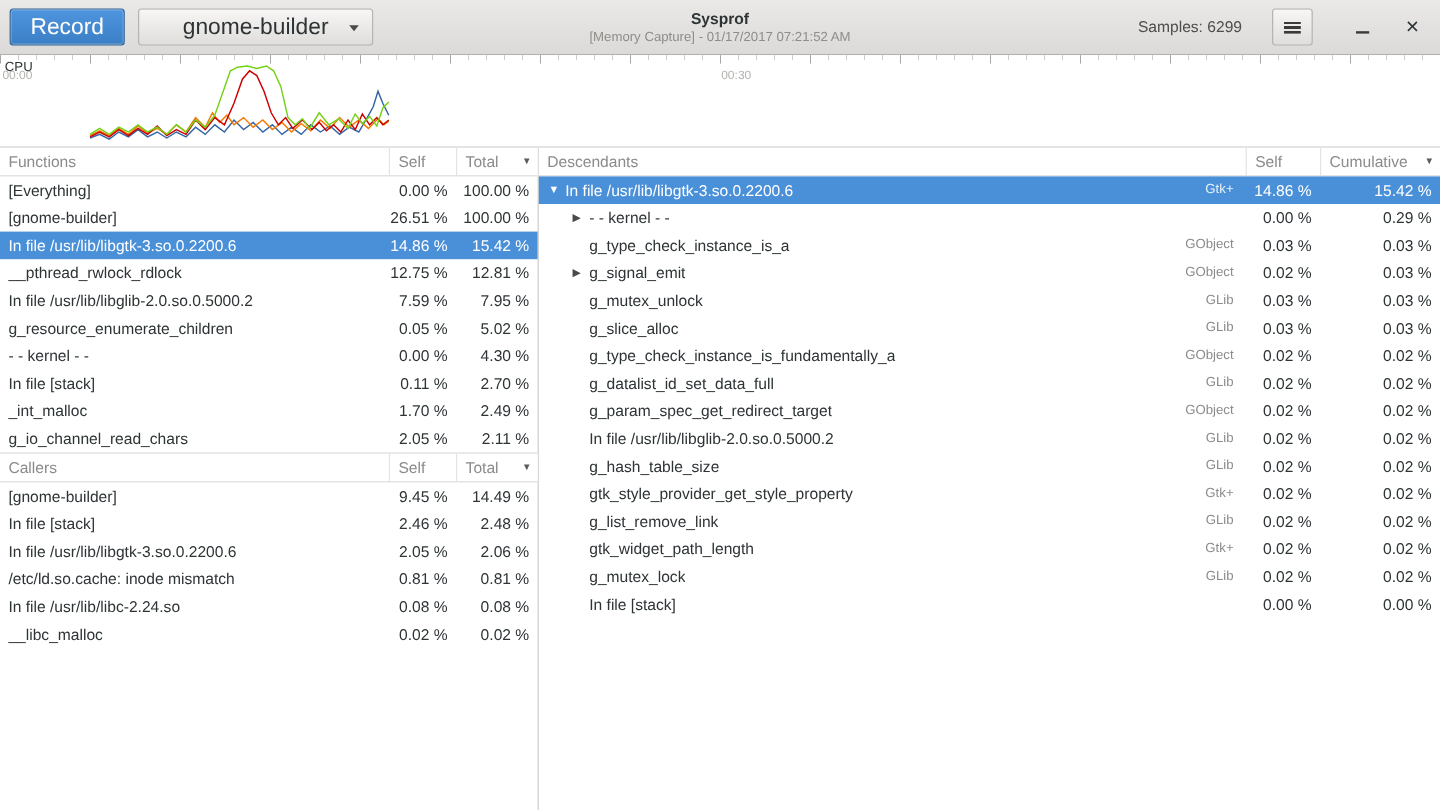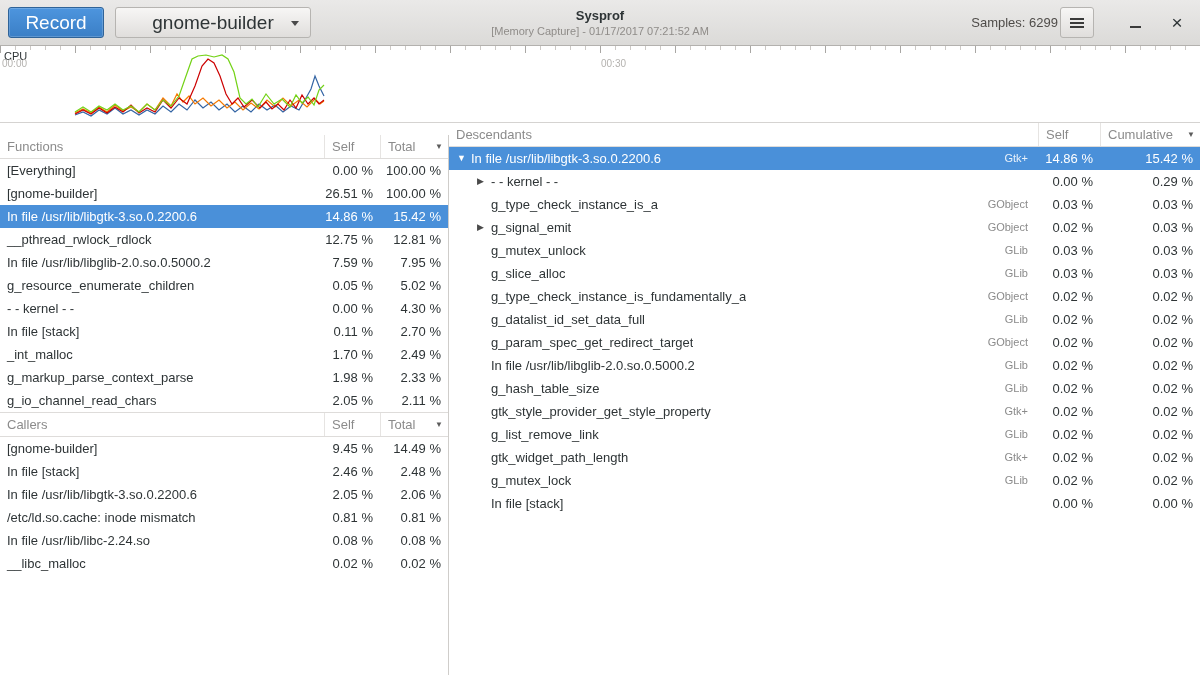--- a/index.html
+++ b/index.html
@@ -40,21 +40,21 @@
   .combo-arrow {
     position: absolute; right: 11px; top: 13px;
     width: 0; height: 0;
     border-left: 4px solid transparent; border-right: 4px solid transparent;
     border-top: 5px solid #4a4a4a;
   }
   .title-box { position: absolute; left: 50%; top: 7px; transform: translateX(-50%); text-align: center; }
   .title { font-weight: bold; font-size: 13px; color: #2e3436; line-height: 17px; }
   .subtitle { font-size: 11px; color: #8f8c89; line-height: 14px; }
   .header-right { margin-left: auto; display: flex; align-items: center; }
-  .samples { color: #4f4c49; margin-right: 2px; }
+  .samples { color: #4f4c49; margin-right: 25px; }
   .menu-btn { width: 34px; display: flex; align-items: center; justify-content: center; margin-right: 14px; }
   .hamburger {
     width: 14px; height: 10px; display: inline-block;
     background: repeating-linear-gradient(to bottom, #3a3a3a 0 2px, transparent 2px 4px);
   }
   .win-btn {
     width: 30px; height: 30px; border: none; background: transparent;
     display: flex; align-items: center; justify-content: center; cursor: pointer;
     margin-left: 12px; font-family: inherit;
   }
@@ -72,21 +72,21 @@
     background-repeat: no-repeat;
   }
   .cpu-label { position: absolute; top: 4px; left: 4px; font-size: 11px; color: #2e3436; z-index: 2; text-align: right; }
   .tick-label { position: absolute; top: 12px; font-size: 10px; color: #b4b2af; z-index: 2; }
   .tick-label.t0 { left: 2px; }
   .tick-label.t1 { left: 601px; }
   .graph-svg { position: absolute; left: 0; top: 0; width: 1200px; height: 76px; }
 
   
   .panes { flex: 1; display: flex; min-height: 0; background: #fff; }
-  .left-pane { width: 449px; flex: 0 0 449px; border-right: 1px solid #cfcdca; display: flex; flex-direction: column; margin-top: 12px; }
+  .left-pane { width: 449px; flex: 0 0 449px; border-right: 1px solid #cfcdca; display: flex; flex-direction: column; }
   .right-pane { flex: 1; display: flex; flex-direction: column; min-width: 0; }
 
   .thead {
     height: 36px; flex: 0 0 24px; display: flex; align-items: stretch;
     border-bottom: 1px solid #dedcda; background: #fff; color: #8b8b8b;
   }
   .thead.with-top { border-top: 1px solid #dedcda; }
   .thead .cell { line-height: 23px; padding-left: 7px; }
   .thead .cell + .cell { border-left: 1px solid #e6e4e2; }
   .sorted { display: flex; align-items: center; }
@@ -205,25 +205,20 @@
             <div class="cell name fname">In file [stack]</div>
             <div class="cell self num">0.11 %</div>
             <div class="cell total num">2.70 %</div>
           </div>
           <div class="trow">
             <div class="cell name fname">_int_malloc</div>
             <div class="cell self num">1.70 %</div>
             <div class="cell total num">2.49 %</div>
           </div>
           <div class="trow">
-            <div class="cell name fname">g_markup_parse_context_parse</div>
-            <div class="cell self num">1.98 %</div>
-            <div class="cell total num">2.33 %</div>
-          </div>
-          <div class="trow">
             <div class="cell name fname">g_io_channel_read_chars</div>
             <div class="cell self num">2.05 %</div>
             <div class="cell total num">2.11 %</div>
           </div>
         </div>
 
       <div class="thead with-top">
         <div class="cell name">Callers</div>
         <div class="cell self">Self</div>
         <div class="cell total sorted">

